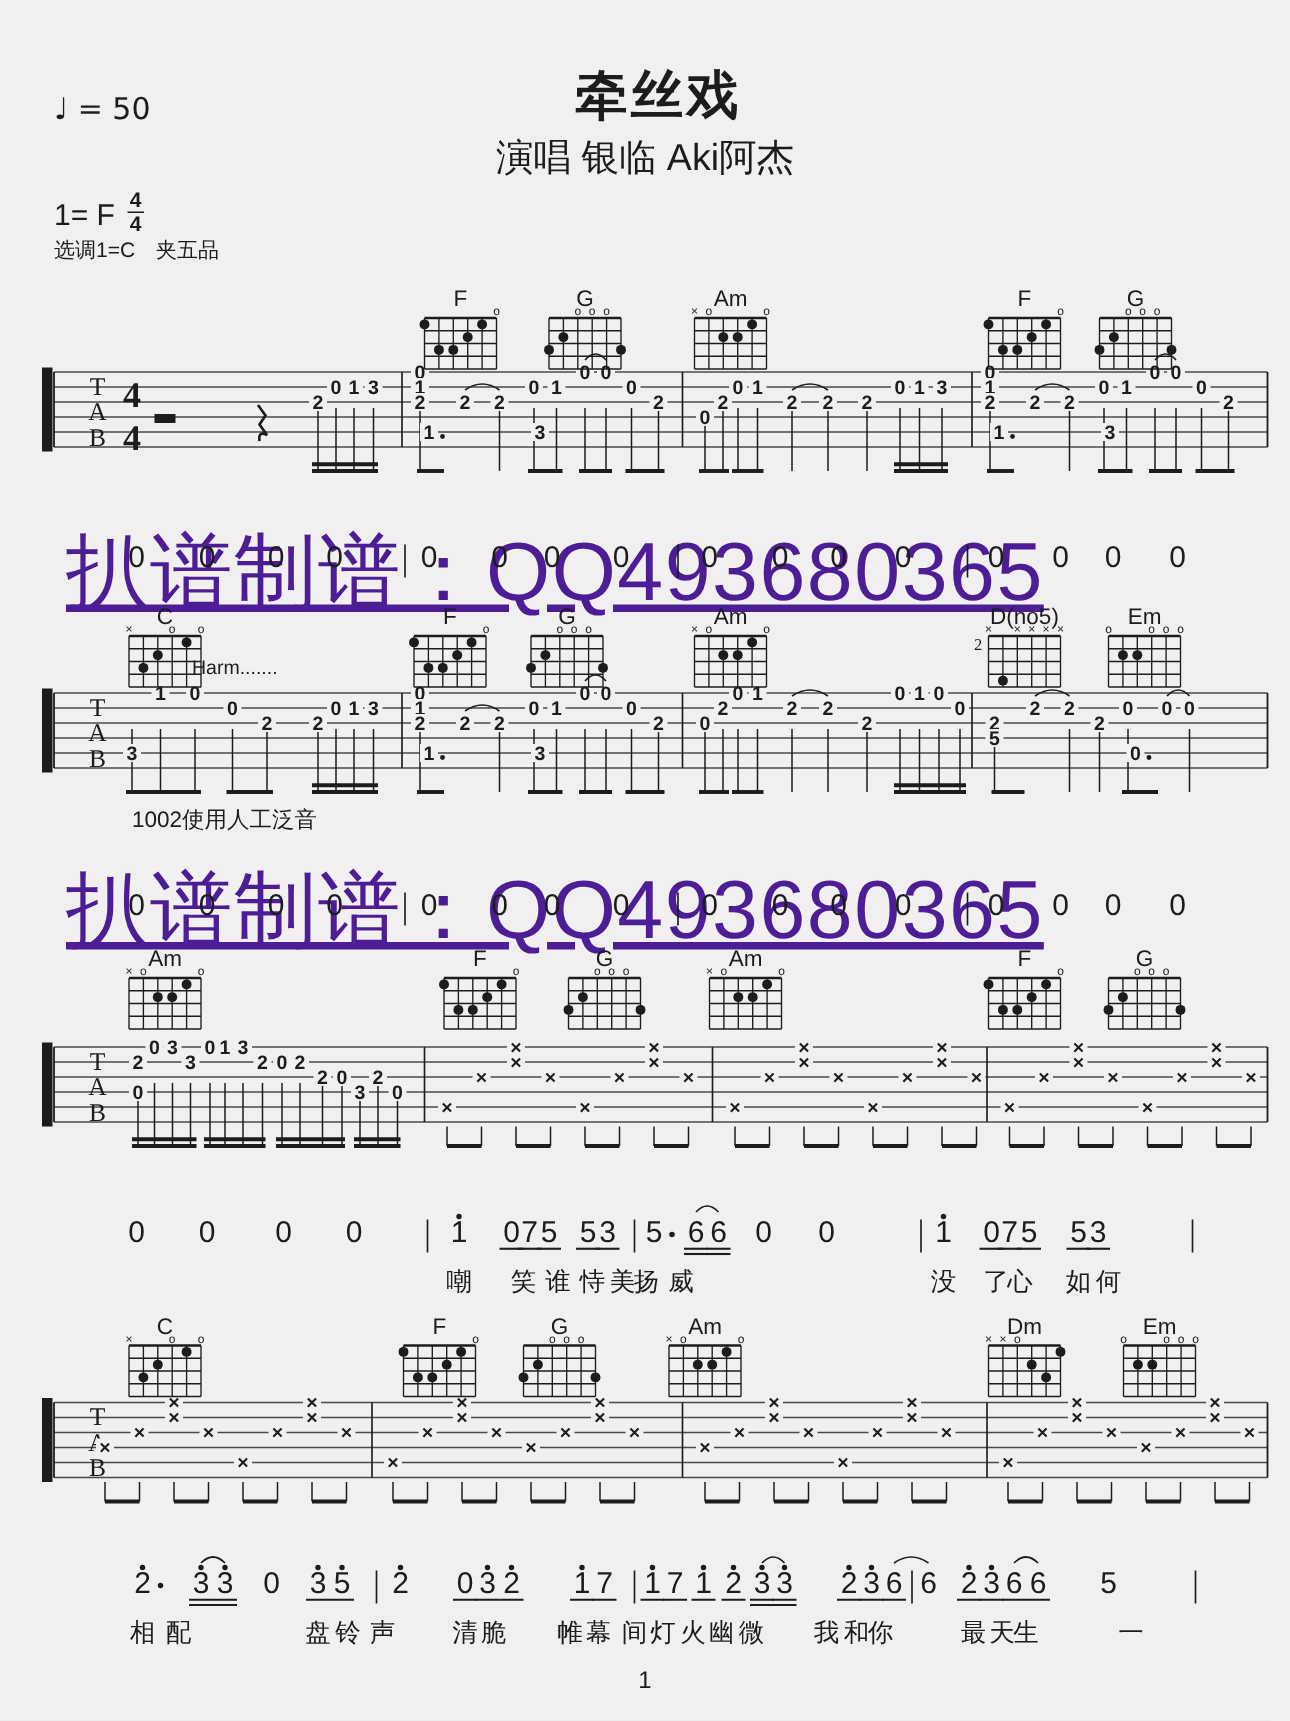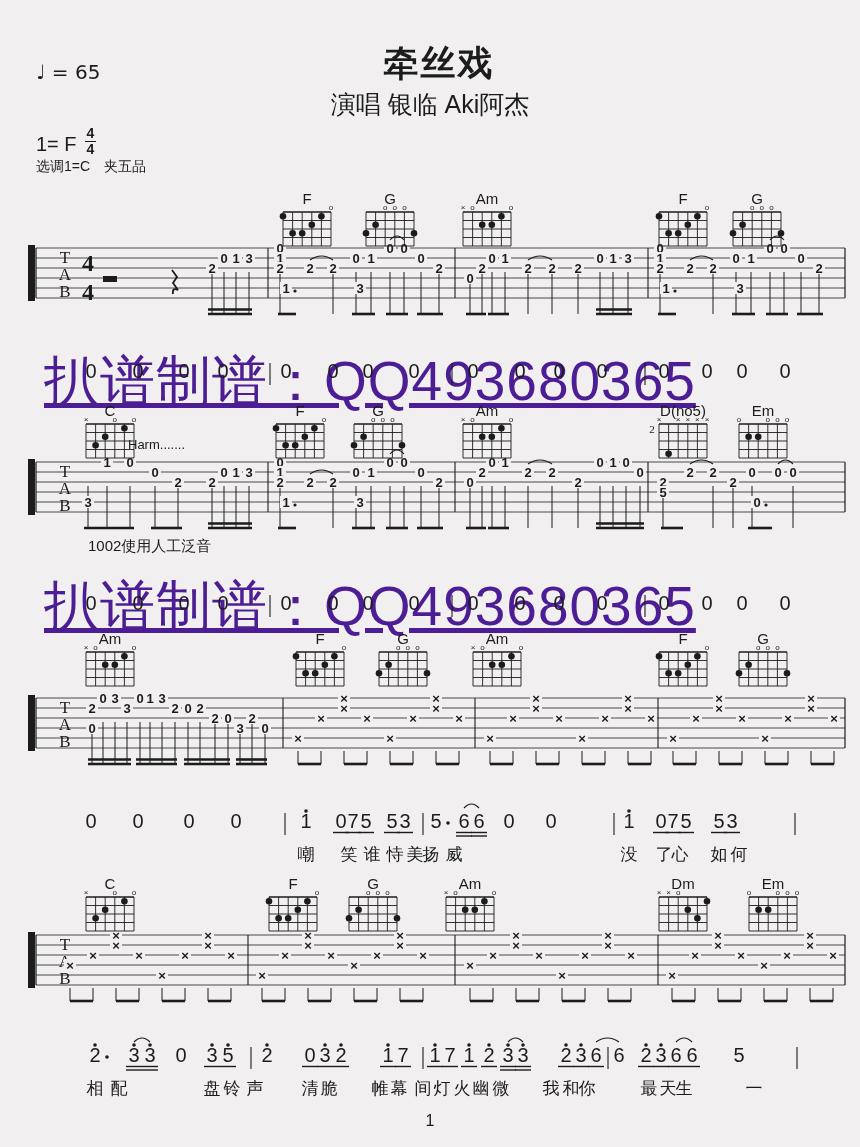--- a/index.html
+++ b/index.html
@@ -23,21 +23,21 @@
 </head>
 <body>
 
 <div class="page">
 
   <div class="abs wm" style="top:345px;">扒谱制谱：QQ493680365</div>
   <div class="abs wm" style="top:570px;">扒谱制谱：QQ493680365</div>
 
   <div class="abs hdr tempo">
     <span>♩</span>
-    <span>= 65</span>
+    <span>= 50</span>
   </div>
 
   <div class="abs hdr title">牵丝戏</div>
   <div class="abs hdr subtitle">演唱 银临 Aki阿杰</div>
 
   <div class="abs hdr keyline">
     <span>1= F</span>
     <span class="meter">
       <span class="mt">4</span>
       <span>4</span>

